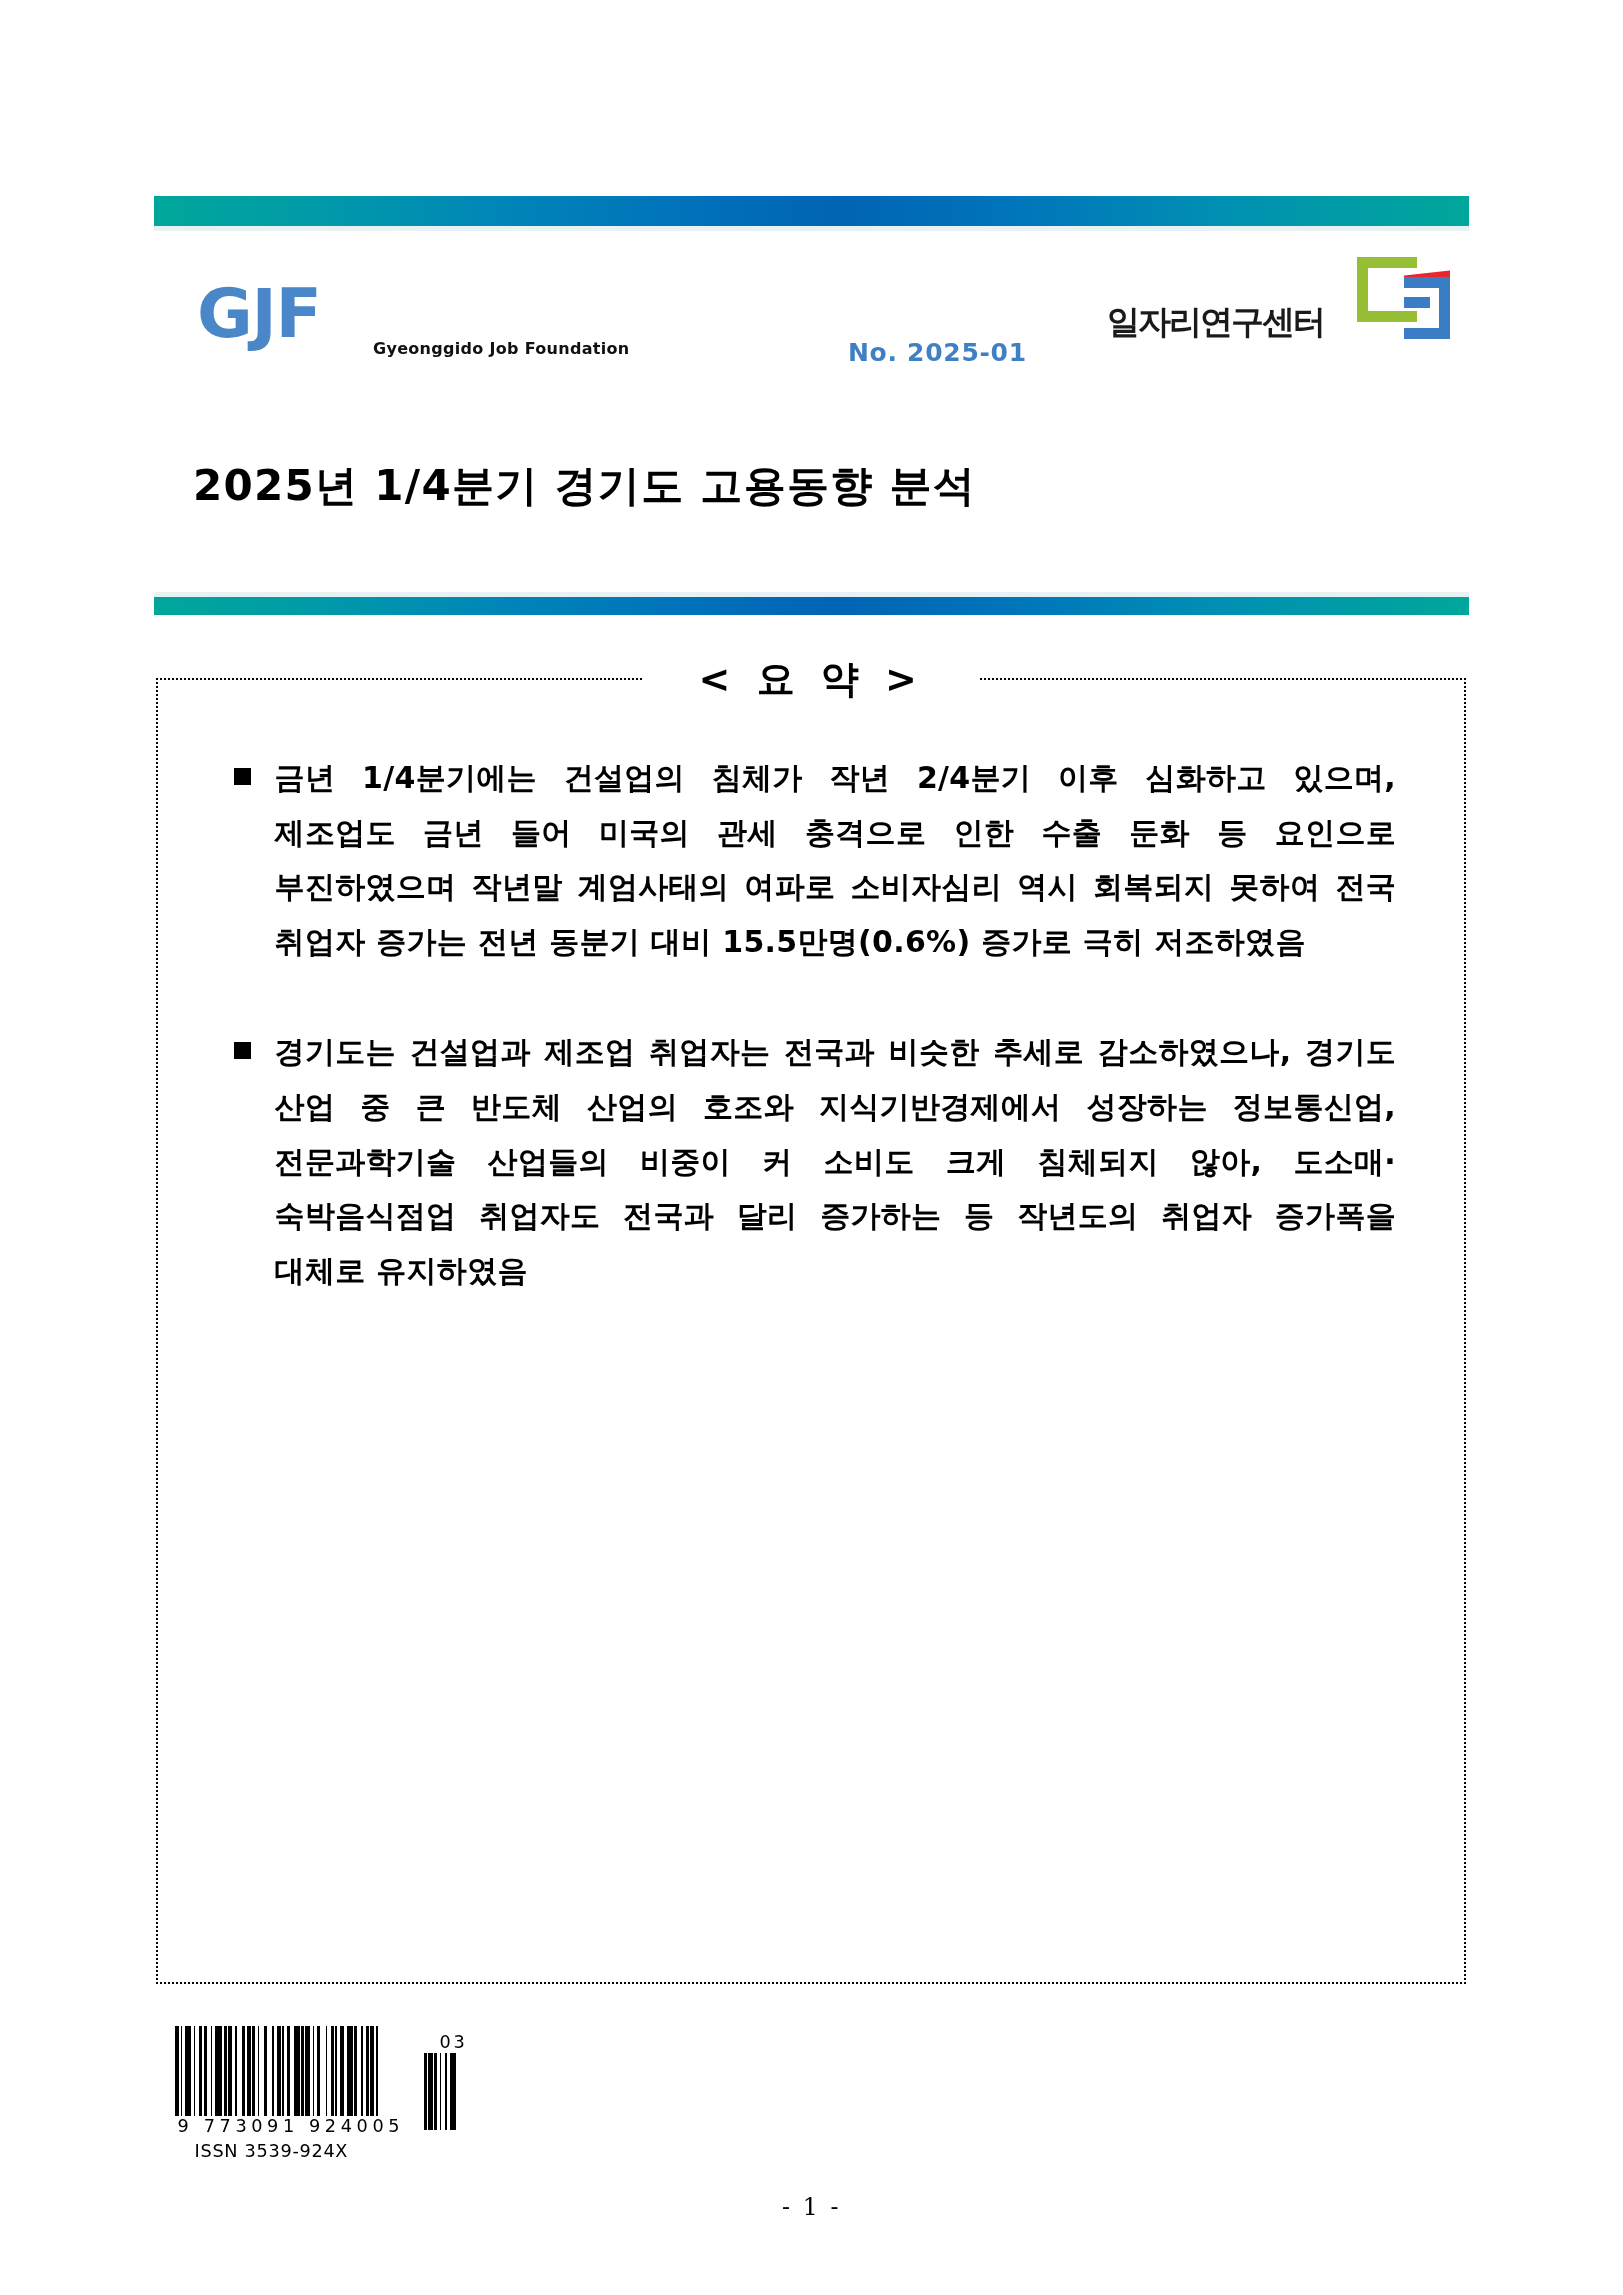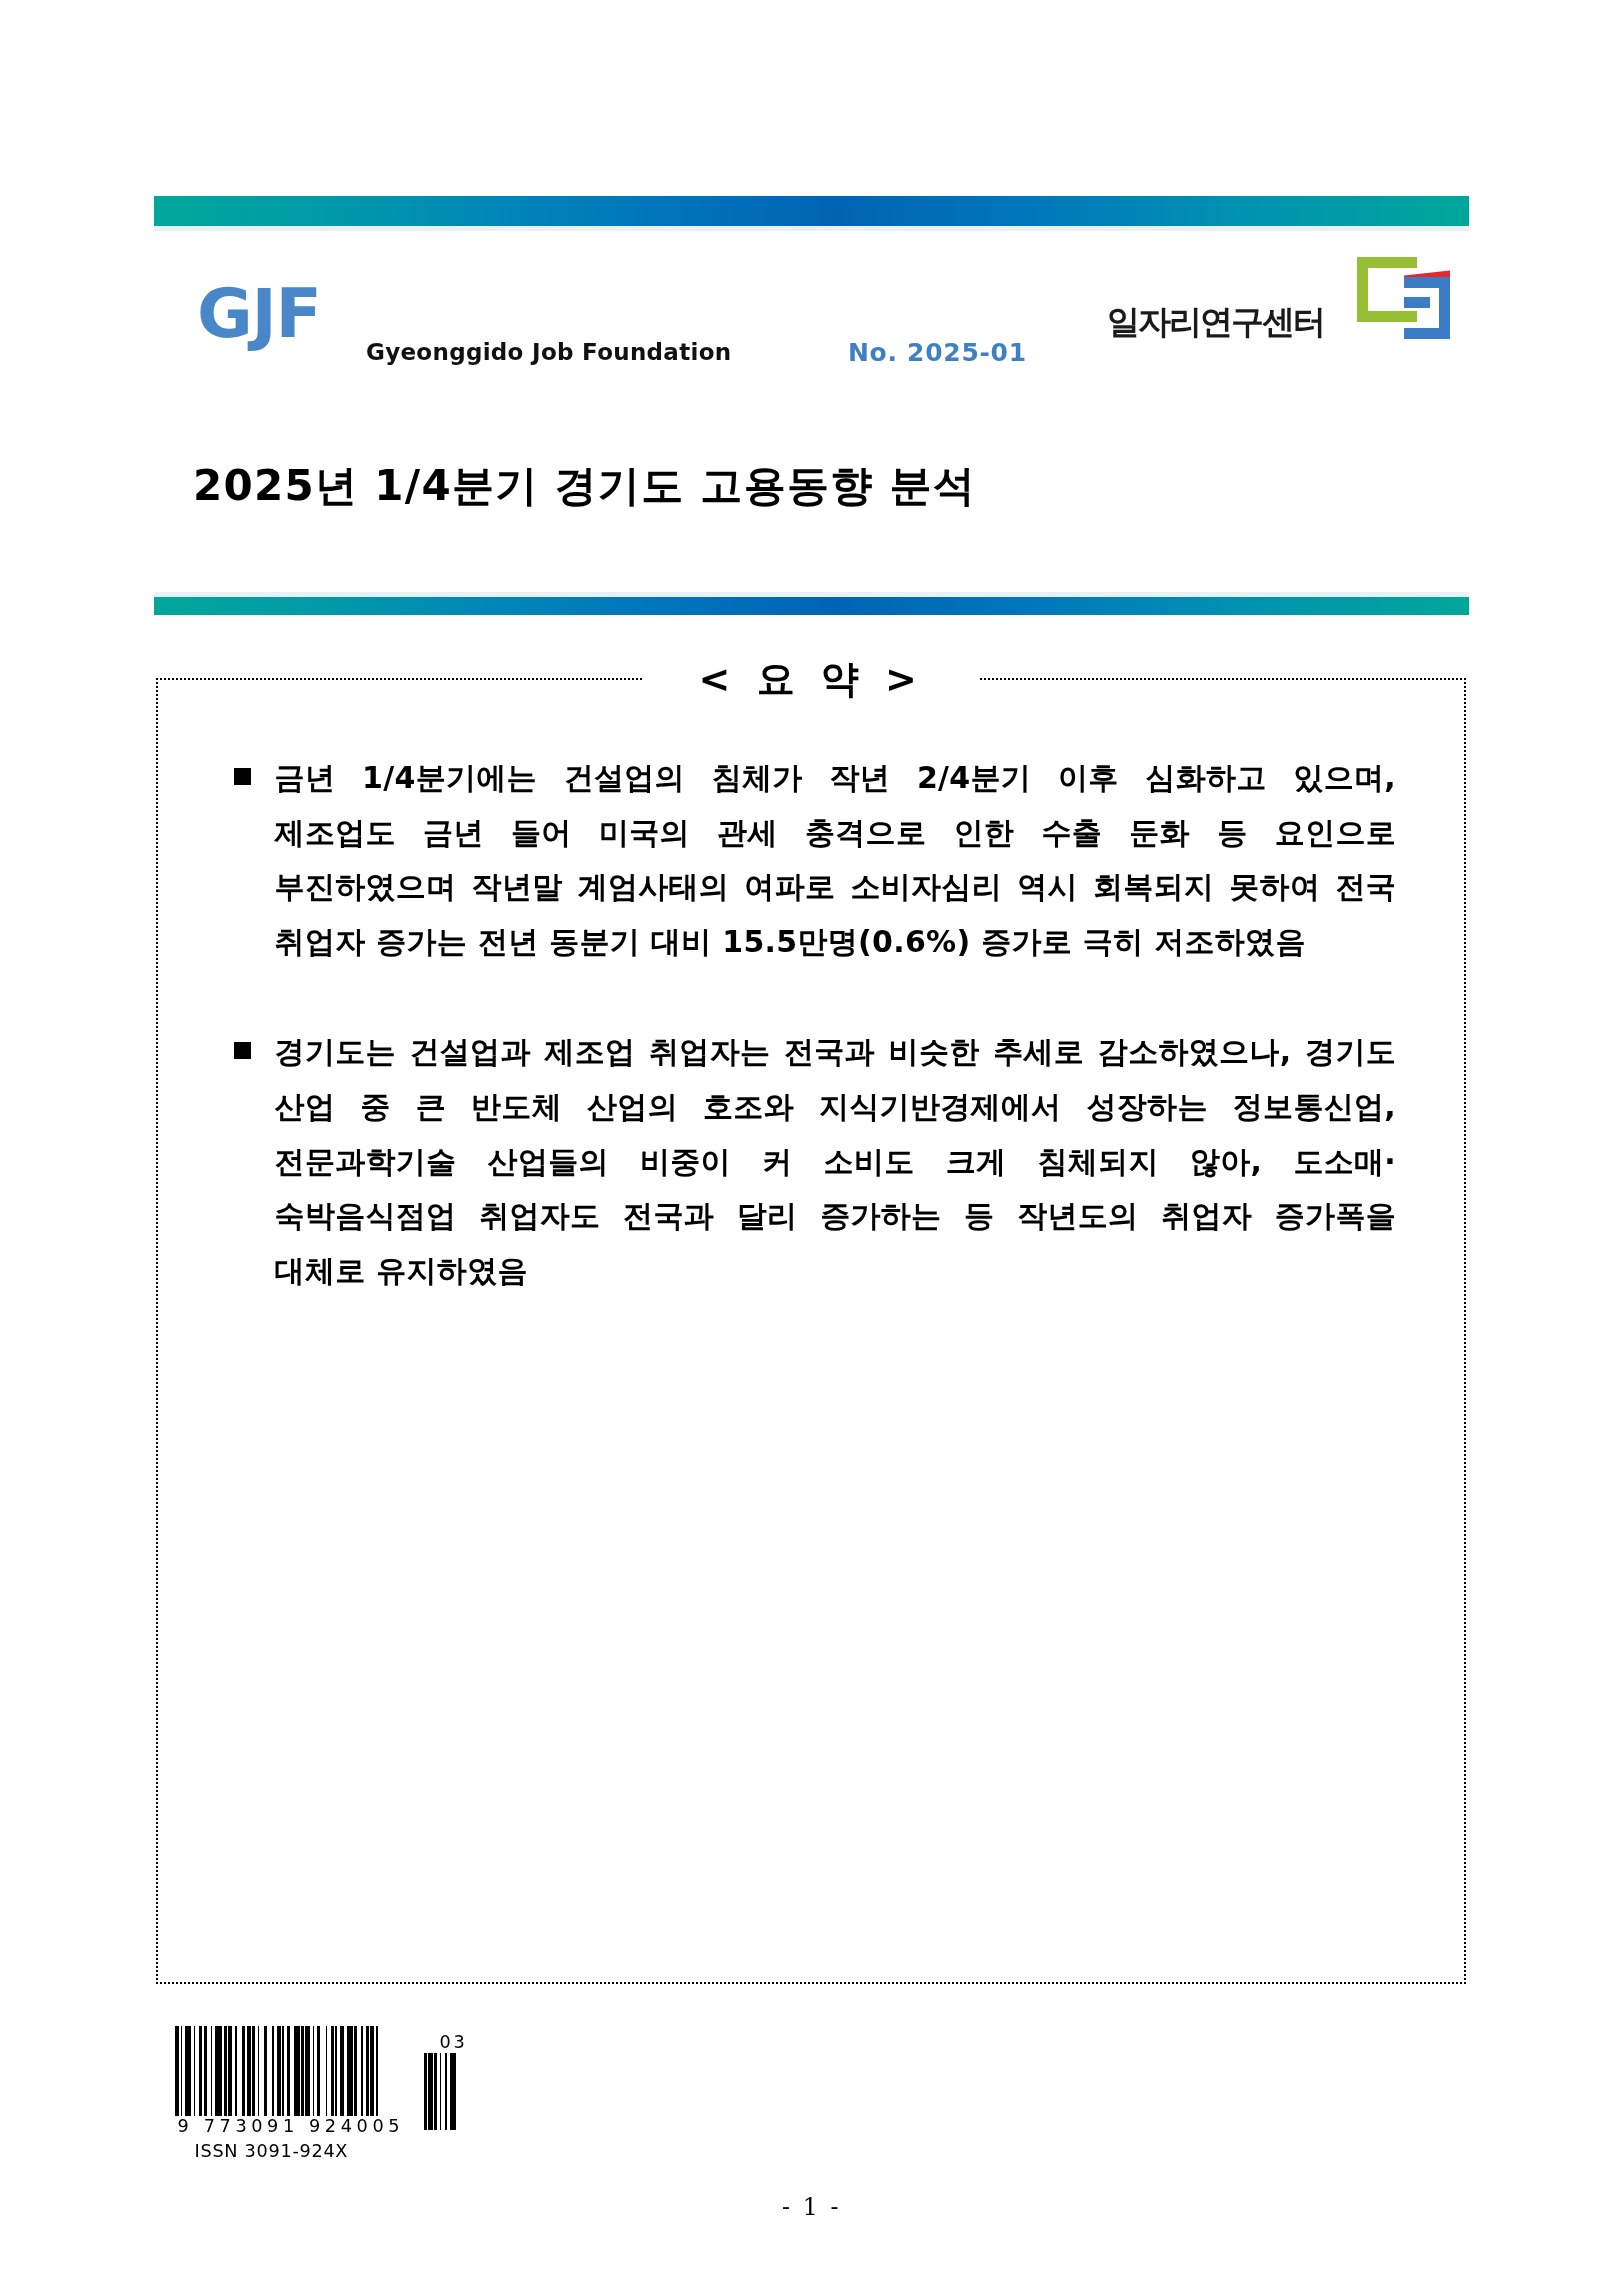--- a/index.html
+++ b/index.html
@@ -63,25 +63,25 @@
     top: 31px;
     font-family: "DejaVu Sans", sans-serif;
     font-weight: bold;
     font-size: 68px;
     letter-spacing: -1.3px;
     color: #4a87c8;
     line-height: 1;
   }
   .gjf-sub {
     position: absolute;
-    left: 212px;
+    left: 219px;
     top: 90px;
     font-family: "DejaVu Sans", sans-serif;
     font-weight: bold;
-    font-size: 23px;
+    font-size: 16px;
     letter-spacing: 0.3px;
     color: #111111;
     white-space: nowrap;
   }
   .issue-no {
     position: absolute;
     left: 694px;
     top: 89px;
     font-family: "DejaVu Sans", sans-serif;
     font-weight: bold;
@@ -429,21 +429,21 @@
         <span class="short" style="width: 1.4px; background: rgb(0, 0, 0);"></span>
         <span class="short" style="width: 2.9px; background: transparent;"></span>
         <span class="short" style="width: 2.9px; background: rgb(0, 0, 0);"></span>
         <span class="short" style="width: 1.4px; background: transparent;"></span>
         <span class="short" style="width: 4.3px; background: rgb(0, 0, 0);"></span>
         <span style="width: 1.4px; background: transparent;"></span>
         <span style="width: 2.9px; background: rgb(0, 0, 0);"></span>
         <span style="width: 5.8px; background: transparent;"></span>
       </div>
     <div class="barcode-digits">9 773091 924005</div>
-    <div class="issn-text">ISSN 3091-924X</div>
+    <div class="issn-text">ISSN 3539-924X</div>
     <div class="addon">
       <div class="addon-digits">03</div>
       <div class="addon-bars" id="addon-bars">
           <span style="width: 2.9px; background: rgb(0, 0, 0);"></span>
           <span style="width: 1.4px; background: transparent;"></span>
           <span style="width: 4.3px; background: rgb(0, 0, 0);"></span>
           <span style="width: 1.4px; background: transparent;"></span>
           <span style="width: 2.9px; background: rgb(0, 0, 0);"></span>
           <span style="width: 2.9px; background: transparent;"></span>
           <span style="width: 1.4px; background: rgb(0, 0, 0);"></span>

